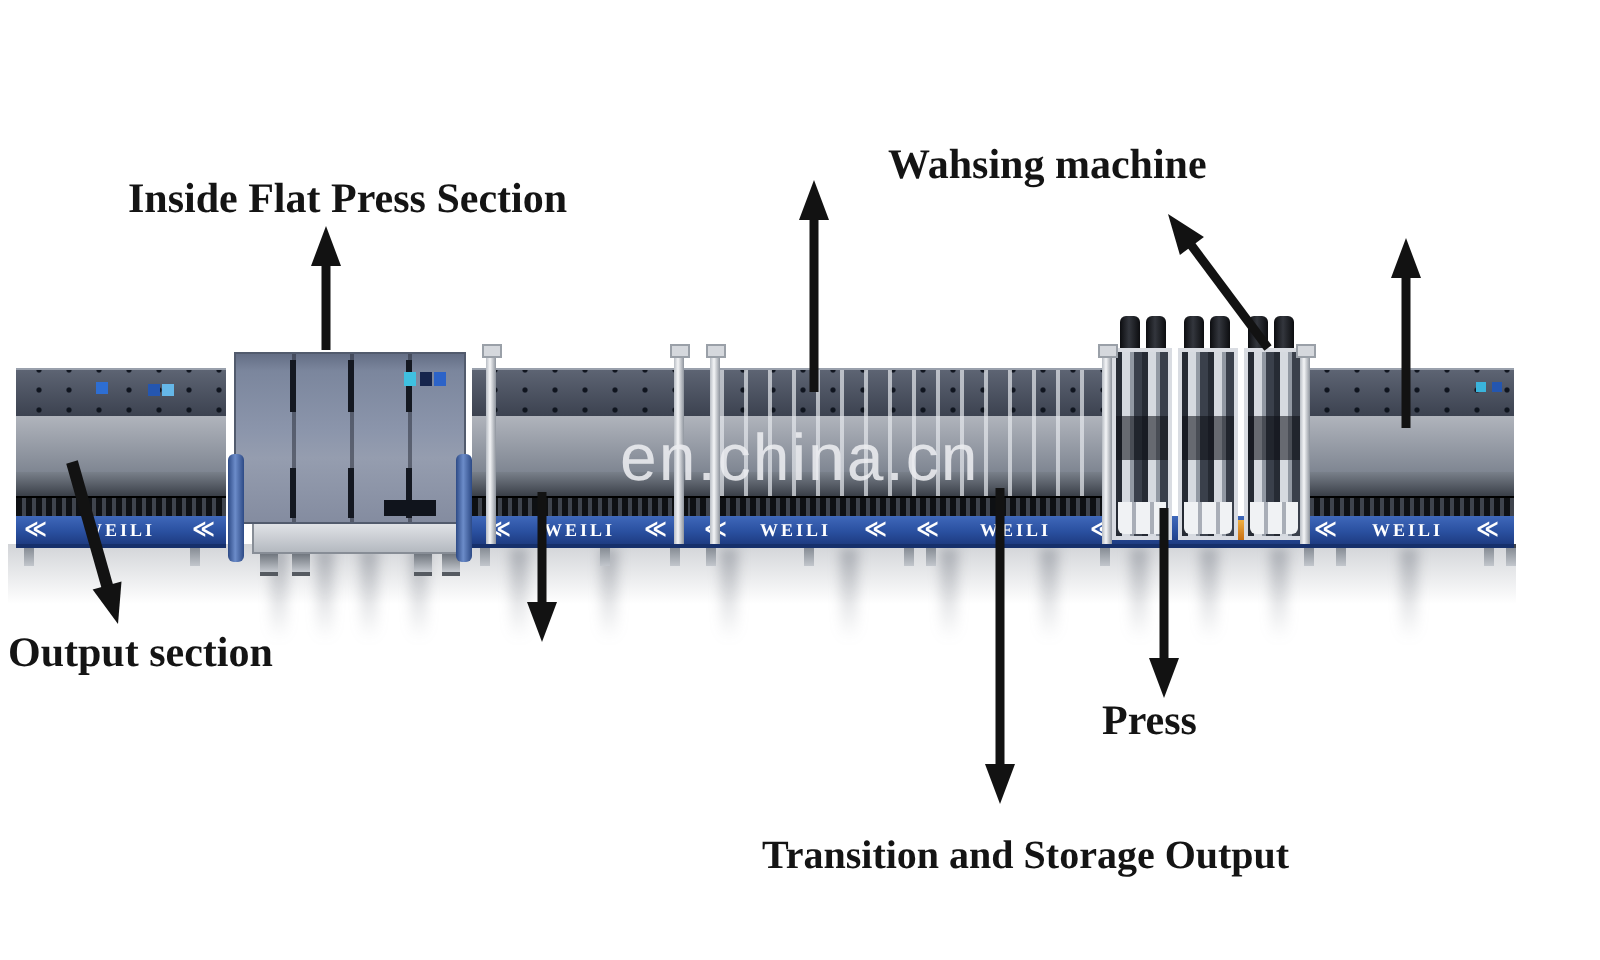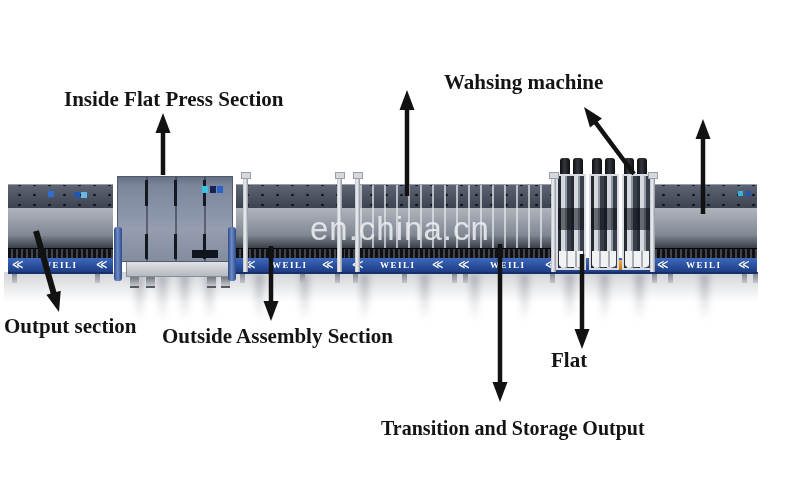--- a/index.html
+++ b/index.html
@@ -228,22 +228,21 @@
       </g>
       <g>
         <line x1="500" y1="244" x2="500" y2="385" stroke="#121212" stroke-width="4.5"></line>
         <polygon points="500,402 492.5,382 507.5,382" fill="#121212"></polygon>
       </g>
     </svg>
 
   <div class="lbl" id="lbl-washing">Wahsing machine</div>
   <div class="lbl" id="lbl-press">Inside Flat Press Section</div>
   <div class="lbl" id="lbl-output">Output section</div>
-  <div class="lbl" id="lbl-assembly">Outside Assembly Section</div>
-  <div class="lbl" id="lbl-dryer">Flat</div>
+  <div class="lbl" id="lbl-dryer">Press</div>
   <div class="lbl" id="lbl-transition">Transition and Storage Output</div>
 
 <span class="weili" style="left: 42px;">WEILI</span>
     <span class="weili" style="left: 272px;">WEILI</span>
     <span class="weili" style="left: 380px;">WEILI</span>
     <span class="weili" style="left: 490px;">WEILI</span>
     <span class="weili" style="left: 686px;">WEILI</span>
     <span class="chev" style="left: 12px;">≪</span>
     <span class="chev" style="left: 96px;">≪</span>
     <span class="chev" style="left: 244px;">≪</span>

